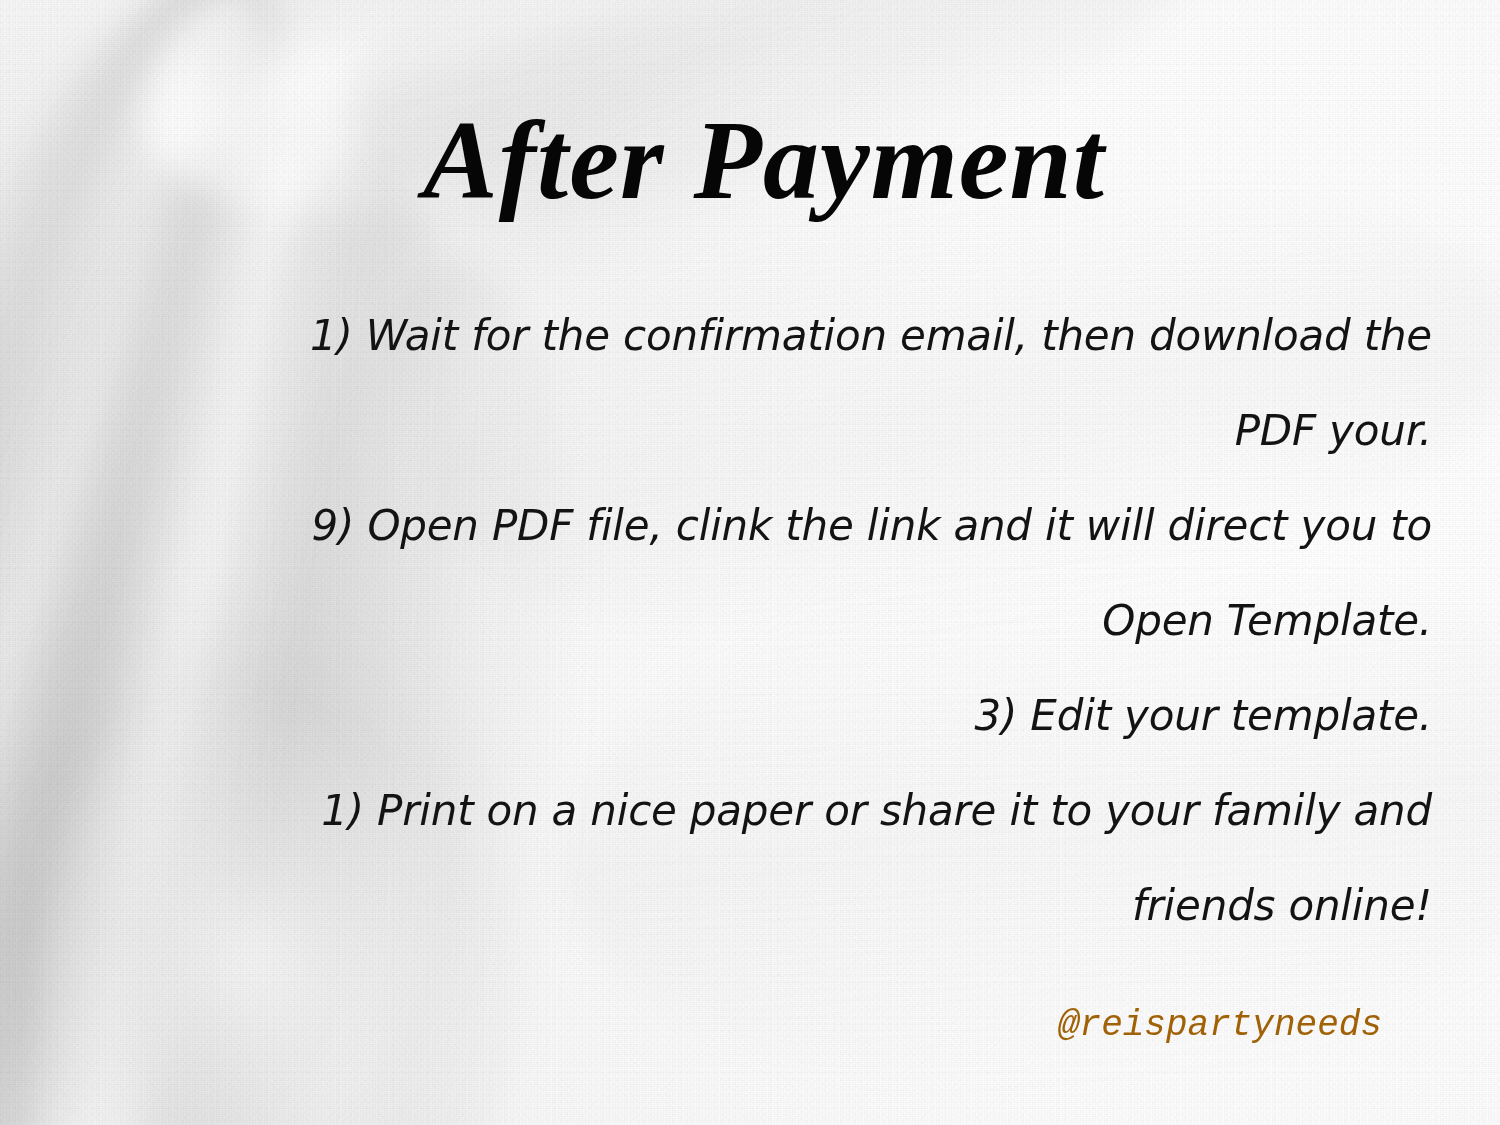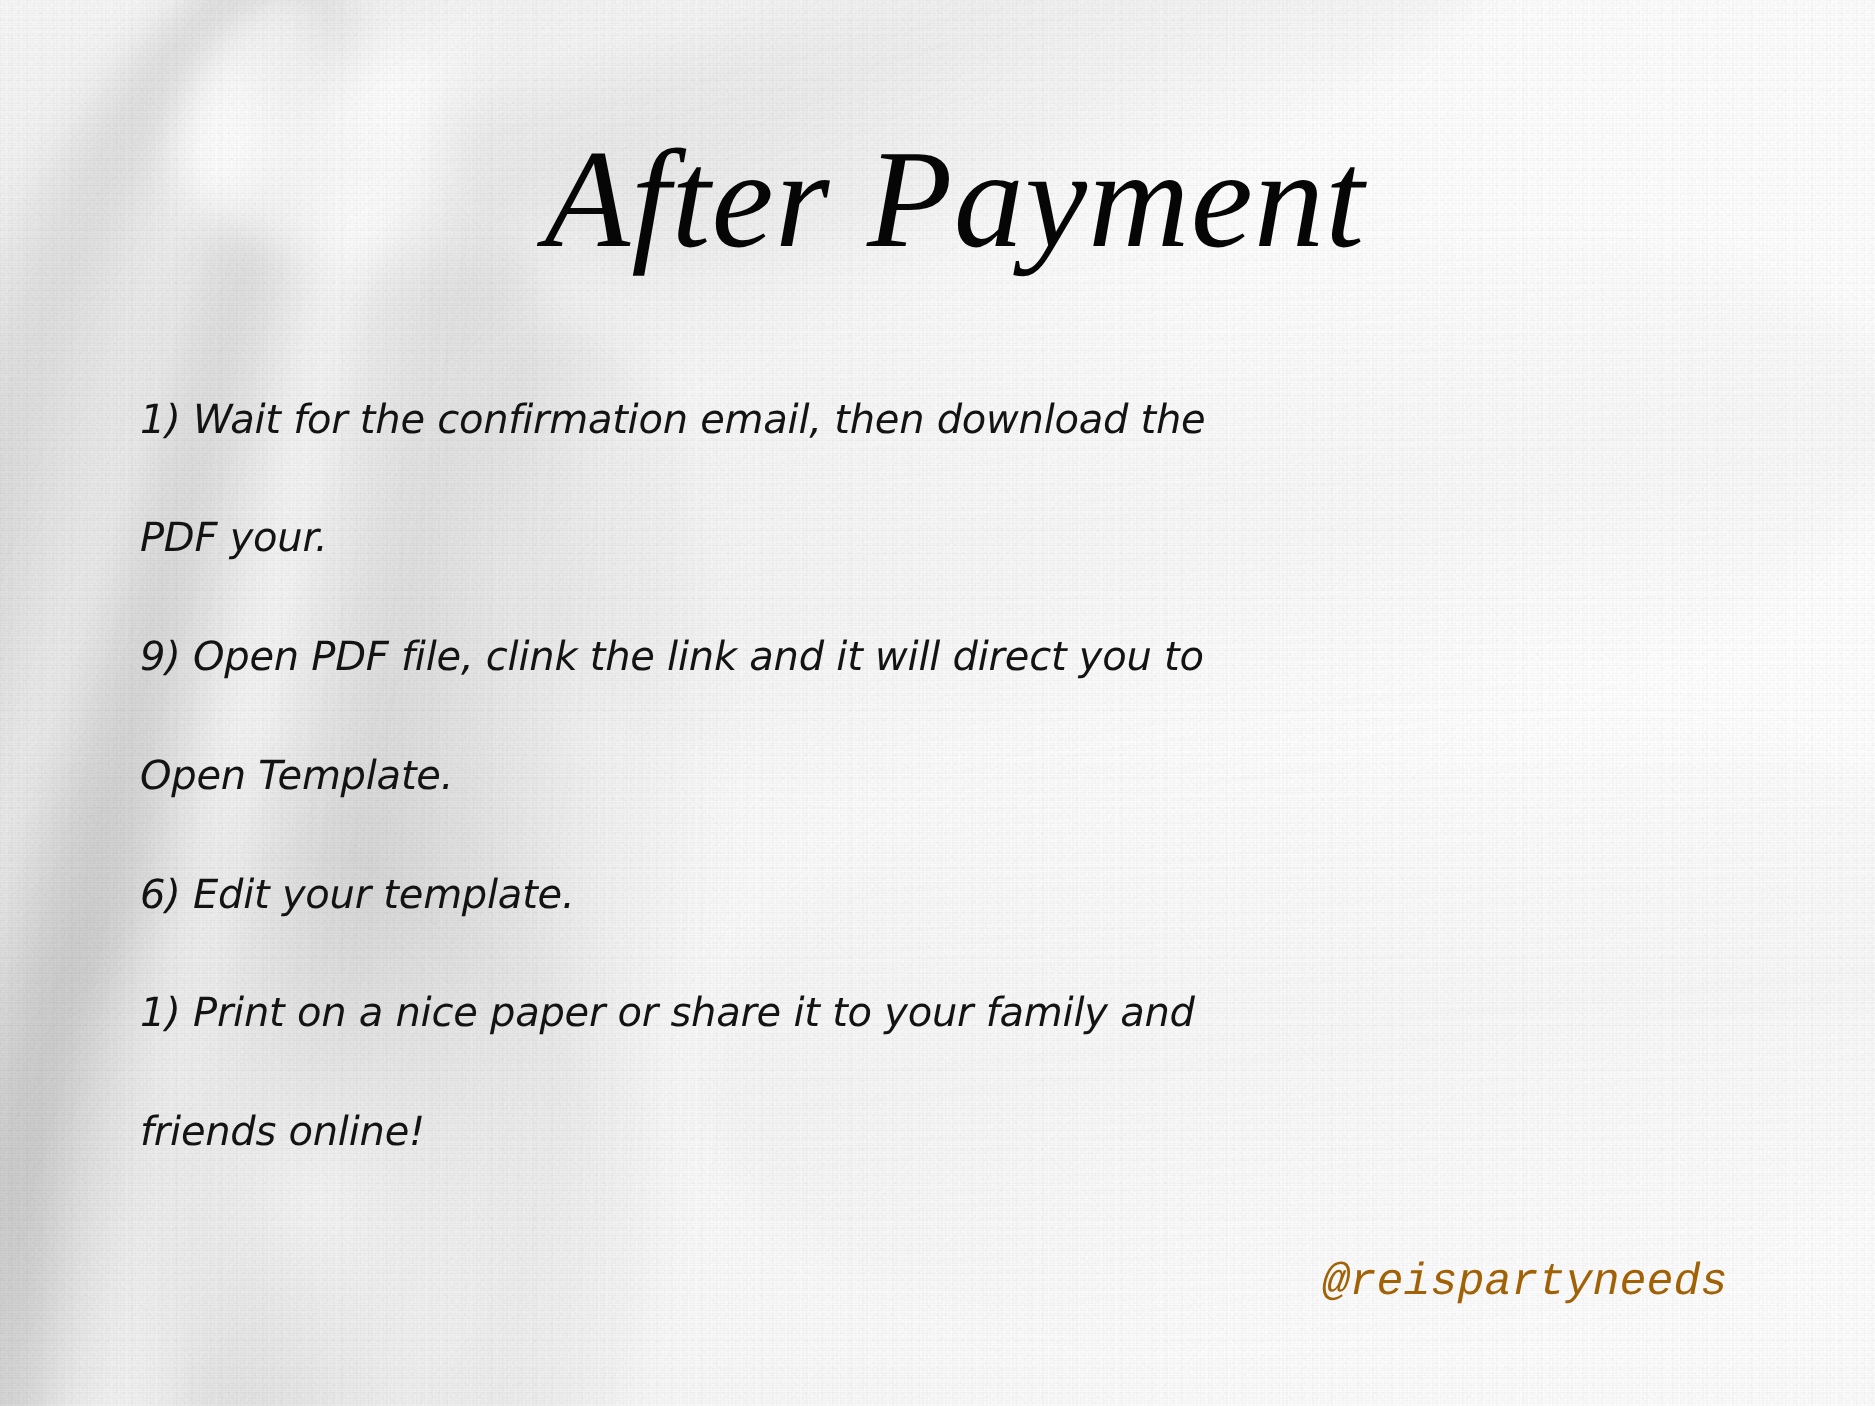--- a/index.html
+++ b/index.html
@@ -105,41 +105,42 @@
   }
 
   .title {
     position: absolute;
     left: 0;
     right: 0;
     top: 104px;
     text-align: center;
     font-family: "Liberation Serif", "DejaVu Serif", serif;
     font-style: italic;
-    font-weight: 400;
+    font-weight: 700;
     font-size: 112px;
     line-height: 1.0;
     letter-spacing: 1px;
     color: #060606;
     white-space: nowrap;
     padding-left: 28px;
   }
 
   .body-block {
     position: absolute;
     left: 112px;
     top: 288px;
     width: 1320px;
     font-family: "DejaVu Sans", "Liberation Sans", sans-serif;
     font-style: italic;
     font-weight: 300;
-    font-size: 32px;
+    font-size: 42px;
     line-height: 95px;
     color: #131313;
     letter-spacing: -0.2px;
+    text-align: right;
   }
 
   .step-line {
     display: block;
     white-space: nowrap;
   }
 
   .handle {
     position: absolute;
     right: 118px;
@@ -183,21 +184,21 @@
 
   <div class="content">
 
     <div class="title">After Payment</div>
 
     <div class="body-block">
       <span class="step-line">1) Wait for the confirmation email, then download the</span>
       <span class="step-line">PDF your.</span>
       <span class="step-line">9) Open PDF file, clink the link and it will direct you to</span>
       <span class="step-line">Open Template.</span>
-      <span class="step-line">6) Edit your template.</span>
+      <span class="step-line">3) Edit your template.</span>
       <span class="step-line">1) Print on a nice paper or share it to your family and</span>
       <span class="step-line">friends online!</span>
     </div>
 
     <div class="handle">@reispartyneeds</div>
 
   </div>
 </div>
 
 </body></html>

